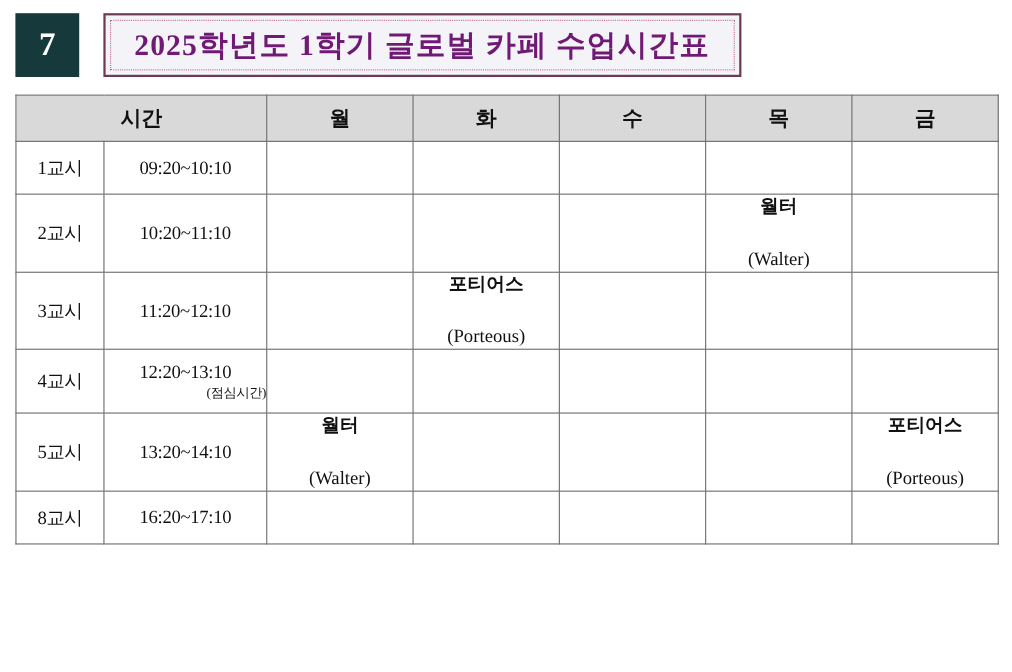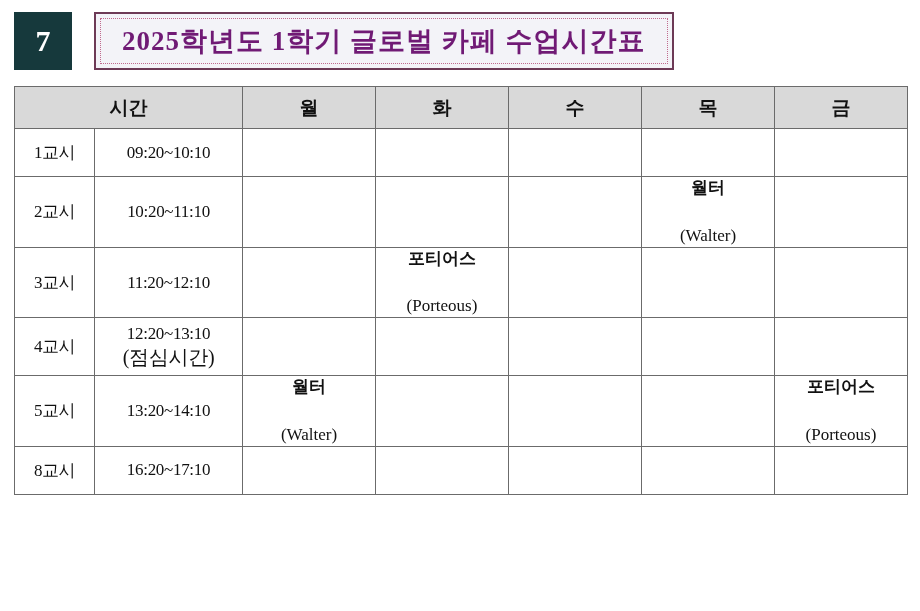--- a/index.html
+++ b/index.html
@@ -108,21 +108,22 @@
     font-size: 16px;
     letter-spacing: -0.5px;
   }
   td.time {
     font-size: 17px;
     letter-spacing: -0.3px;
     line-height: 1.25;
   }
   td.time .sub {
     display: block;
-    font-size: 20px;
+    font-size: 12px;
+    text-align: right;
   }
   tbody tr { height: 48px; padding-left: 39px; }
   tbody tr.tall { height: 58px; }
 
   .cell-entry {
     line-height: 1.28;
     font-size: 17px;
   }
   .cell-entry .kr { display: block; font-weight: bold; }
   .cell-entry .en { display: block; margin-top: 26px; }

